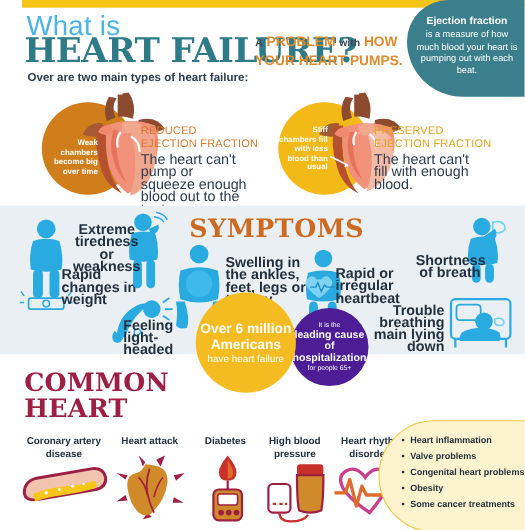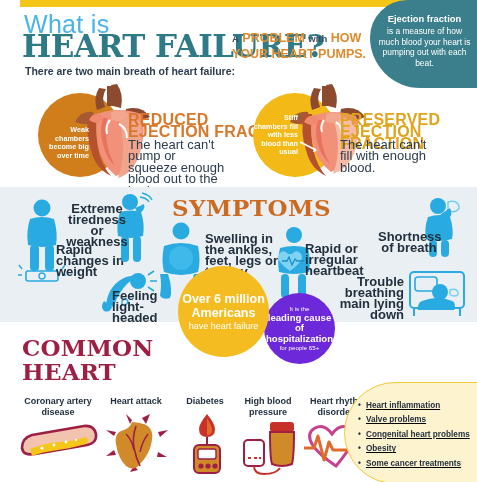--- a/index.html
+++ b/index.html
@@ -53,21 +53,21 @@
     font-size:8.4px;line-height:10.8px;
   }
   .teal-panel .inner b{font-size:9.4px;display:block;margin-bottom:1px;}
 
   
   .blob{position:absolute;border-radius:50%;}
   .blob.orange{background:#cf7e1b;}
   .blob.yellow{background:#f3b916;}
 
   .type-head{
-    position:absolute;font-size:16px;line-height:12px;font-weight:bold;
+    position:absolute;font-size:10px;line-height:12px;font-weight:normal;
     letter-spacing:.2px;
   }
   .type-head.red{color:#d9772b;}
   .type-head.gold{color:#e0a41a;}
   .type-body{
     position:absolute;font-size:13px;line-height:11.4px;color:#2b3c4e;
   }
   .blob-label{
     position:absolute;color:#ffffff;font-size:7.2px;line-height:8.6px;
     font-weight:bold;text-align:right;
@@ -79,21 +79,21 @@
     position:absolute;left:172px;top:196px;
     font-family:"DejaVu Serif", serif;
     font-size:23px;line-height:23px;font-weight:bold;color:#cd6a22;
     letter-spacing:.5px;
   }
   .sym-label{position:absolute;font-size:13px;line-height:11px;font-weight:bold;color:#22303e;}
 
   
   .circ{position:absolute;border-radius:50%;display:flex;align-items:center;justify-content:center;text-align:center;}
   .circ.yellow{background:#f5bc21;left:178px;top:266px;width:91px;height:91px;}
-  .circ.teal{background:#6d28d9;left:264px;top:293px;width:71px;height:71px;}
+  .circ.teal{background:#4c1d95;left:264px;top:280px;width:71px;height:71px;}
   .circ.yellow .txt{color:#fff;font-size:12.5px;line-height:14px;font-weight:bold;}
   .circ.yellow .txt .sub{display:block;font-size:9px;font-weight:normal;line-height:11px;margin-top:1px;}
   .circ.teal .txt{color:#fff;font-size:9.6px;line-height:10.4px;font-weight:bold;}
   .circ.teal .txt .pre{display:block;font-size:6.2px;font-weight:normal;line-height:8px;}
   .circ.teal .txt .post{display:block;font-size:6.2px;font-weight:normal;line-height:8px;}
 
   
   .cc-title{
     position:absolute;left:22px;top:336px;
     font-family:"DejaVu Serif", serif;
@@ -104,21 +104,21 @@
     position:absolute;font-size:9px;line-height:10.5px;font-weight:bold;color:#22303e;text-align:center;
   }
 
   
   .cream{
     position:absolute;left:344px;top:382px;width:133px;height:100px;
     background:#fdf3cf;border:1.2px solid #f3c93a;
     border-top-left-radius:52px;border-bottom-left-radius:52px;
     border-top-right-radius:0;border-bottom-right-radius:0;
   }
-  .cream ul{margin:5px;padding:11px 6px 0 8px;list-style:none;text-decoration:underline;}
+  .cream ul{margin:0;padding:11px 6px 0 20px;list-style:none;}
   .cream li{
     font-size:8.2px;line-height:14.4px;font-weight:bold;color:#22303e;
     position:relative;padding-left:8px;white-space:nowrap;
   }
   .cream li:before{content:"\2022";position:absolute;left:0;top:0;color:#22303e;}
 
   svg{display:block;overflow:visible;}
   .abs{position:absolute;}
 </style>
 </head>
@@ -138,21 +138,21 @@
   <div class="what-is">What is</div>
   <div class="hf-title">HEART FAILURE?</div>
 
   <div class="a-problem">
     <span class="sm">A</span>
     <span>PROBLEM</span>
     <span class="wth">with</span>
     <span>HOW YOUR HEART PUMPS.</span>
   </div>
 
-  <div class="two-types">There are two main breath of heart failure:</div>
+  <div class="two-types">Over are two main types of heart failure:</div>
 
   <div class="blob orange abs" style="left:38px;top:93px;width:84px;height:84px;"></div>
 
   <svg class="abs" style="left:63px;top:84px;" width="108" height="98" viewBox="0 0 108 98">
     <g>
       <path d="M44 2 L44 22 L52 22 L52 2 Z" fill="#8c4a2f"></path>
       <path d="M54 0 q7 10 4 24 l-8 -2 q3 -12 -2 -21 Z" fill="#8c4a2f"></path>
       <path d="M36 4 q-6 10 -2 22 l8 -3 q-4 -10 1 -18 Z" fill="#8c4a2f"></path>
       <path d="M30 28 q-12 -2 -18 10 q10 4 20 1 Z" fill="#a65a33"></path>
       <path d="M63 25 q16 -4 24 8 q-12 6 -26 2 Z" fill="#8c4a2f"></path>

